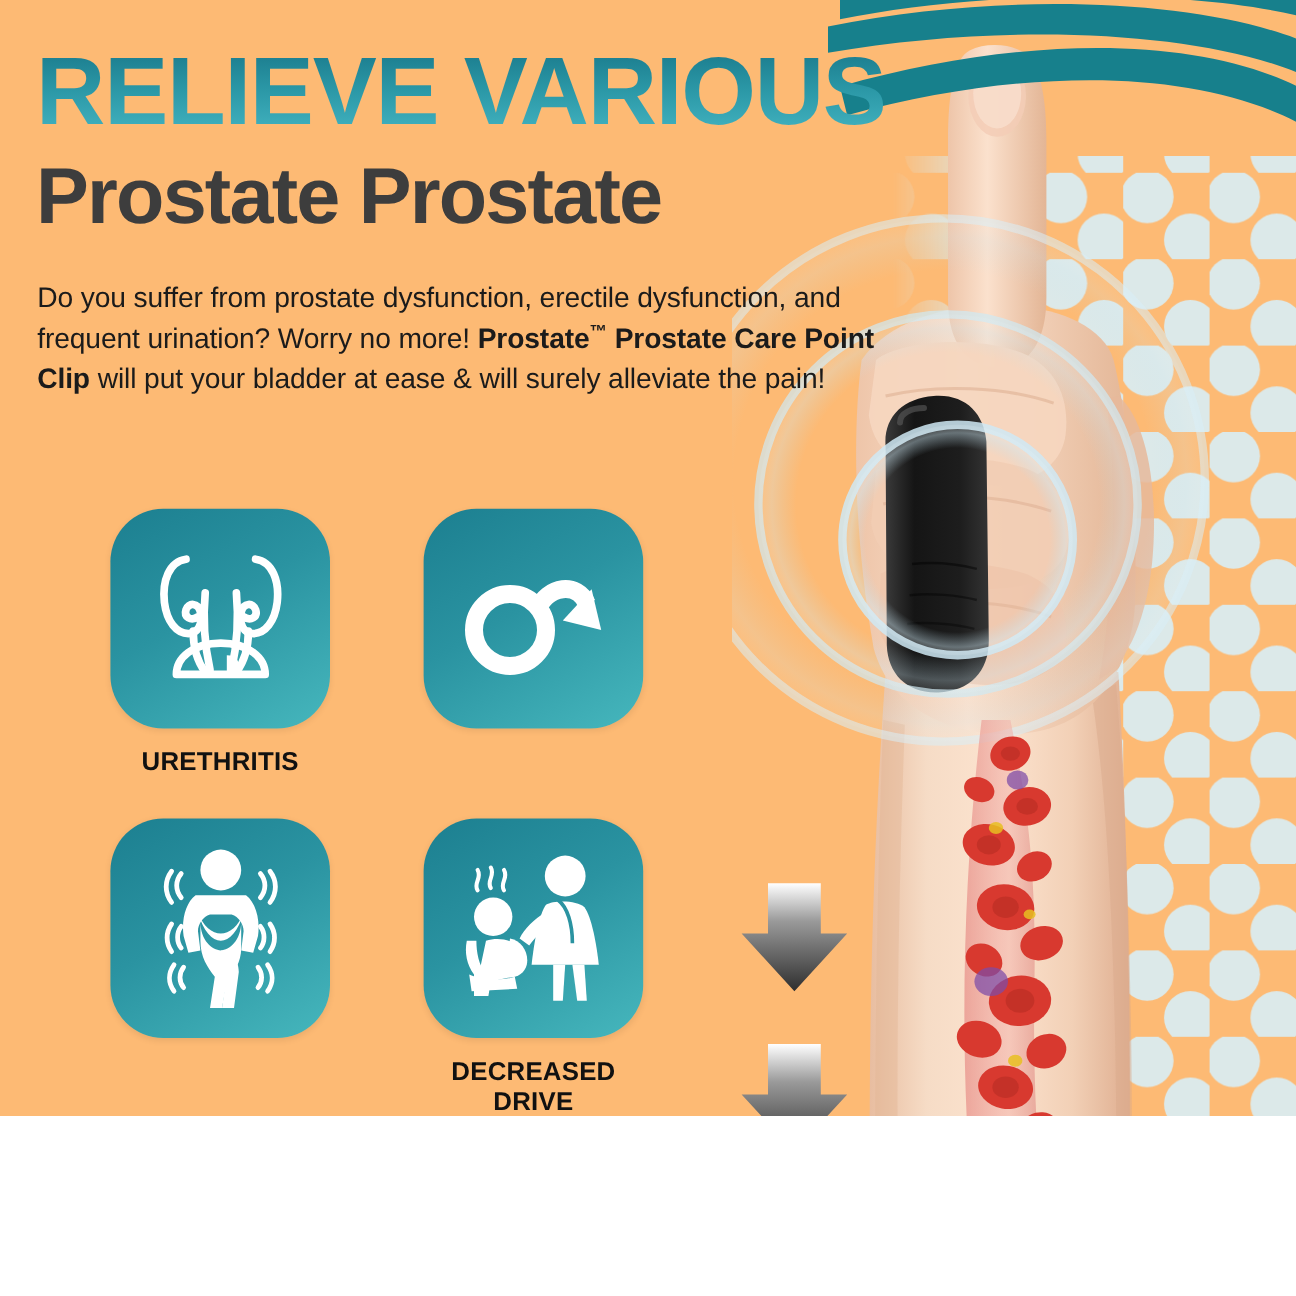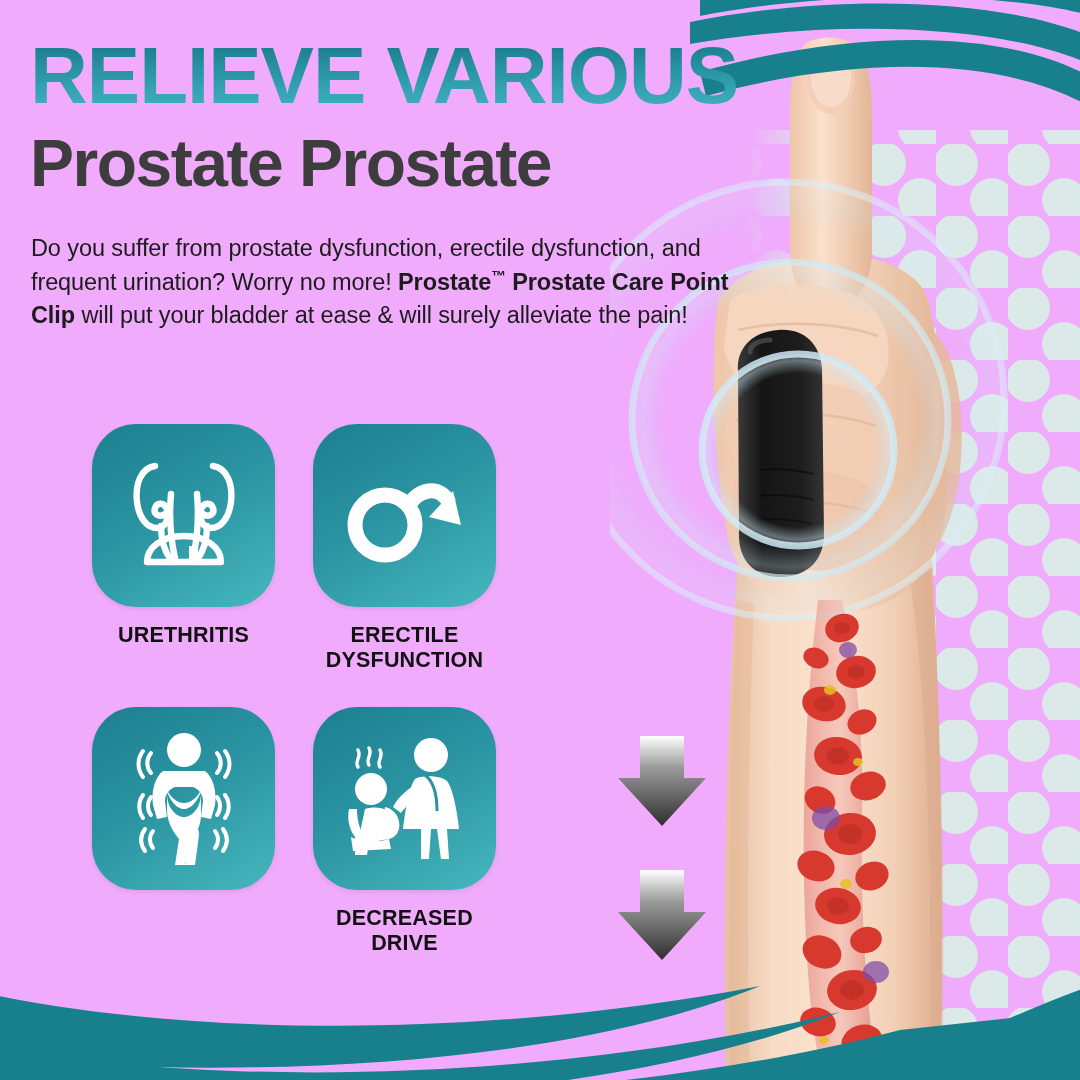--- a/index.html
+++ b/index.html
@@ -3,21 +3,21 @@
 <meta charset="utf-8">
 <title>AcuPlus Prostate Care Point Clip</title>
 <style>
   * { margin:0; padding:0; box-sizing:border-box; }
   html,body { width:1080px; height:1080px; overflow:hidden; }
   body {
     font-family:"Liberation Sans", sans-serif;
     background:#ffffff;
     position:relative;
   }
-  #stage { position:absolute; inset:0; width:1080px; height:1080px; overflow:hidden; background:#f0abfc; }
+  #stage { position:absolute; inset:0; width:1080px; height:930px; overflow:hidden; background:#fdba74; }
 
   
   .dots { position:absolute; top:0; left:0; width:1080px; height:1080px; }
 
   
   .swoosh-layer { position:absolute; inset:0; width:1080px; height:1080px; pointer-events:none; }
 
   
   .photo { position:absolute; top:0; right:0; width:470px; height:1080px; }
 
@@ -41,21 +41,21 @@
   .body-copy {
     position:absolute; left:31px; top:232px; width:700px;
     font-size:23.5px; line-height:1.43; color:#1b1b1b;
     letter-spacing:-0.1px;
   }
   .body-copy .brand { font-weight:bold; }
   .body-copy sup { font-size:0.62em; vertical-align:super; font-weight:bold; }
 
   
   .features { position:absolute; left:92px; top:424px; width:470px; }
-  .feat-row { display:flex; gap:38px; }
+  .feat-row { display:flex; gap:78px; }
   .feat-row.second { margin-top:34px; }
   .feat { width:183px; display:flex; flex-direction:column; align-items:center; }
   .feat-tile {
     width:183px; height:183px; border-radius:44px;
     background:linear-gradient(150deg,#1c7f90 0%,#2a93a1 45%,#46b7bd 100%);
     display:flex; align-items:center; justify-content:center;
     box-shadow:0 2px 5px rgba(0,0,0,0.08);
   }
   .feat-label {
     margin-top:16px; text-align:center;
@@ -284,21 +284,20 @@
       </div>
 
       <div class="feat">
         <div class="feat-tile">
           <svg width="120" height="106" viewBox="0 0 120 106">
             <circle cx="40" cy="62" r="30" fill="none" stroke="#fff" stroke-width="15"></circle>
             <path d="M62 46 C72 24 96 22 104 40" fill="none" stroke="#fff" stroke-width="15" stroke-linecap="butt"></path>
             <path d="M108 28 L116 62 L84 54 Z" fill="#ffffff"></path>
           </svg>
         </div>
-        <div class="feat-label"><span>ERECTILE</span><br><span>DYSFUNCTION</span></div>
       </div>
     </div>
 
     <div class="feat-row second">
 
       <div class="feat">
         <div class="feat-tile">
           <svg width="122" height="134" viewBox="0 0 122 134">
             <g fill="#ffffff">
               <circle cx="61" cy="19" r="17"></circle>

